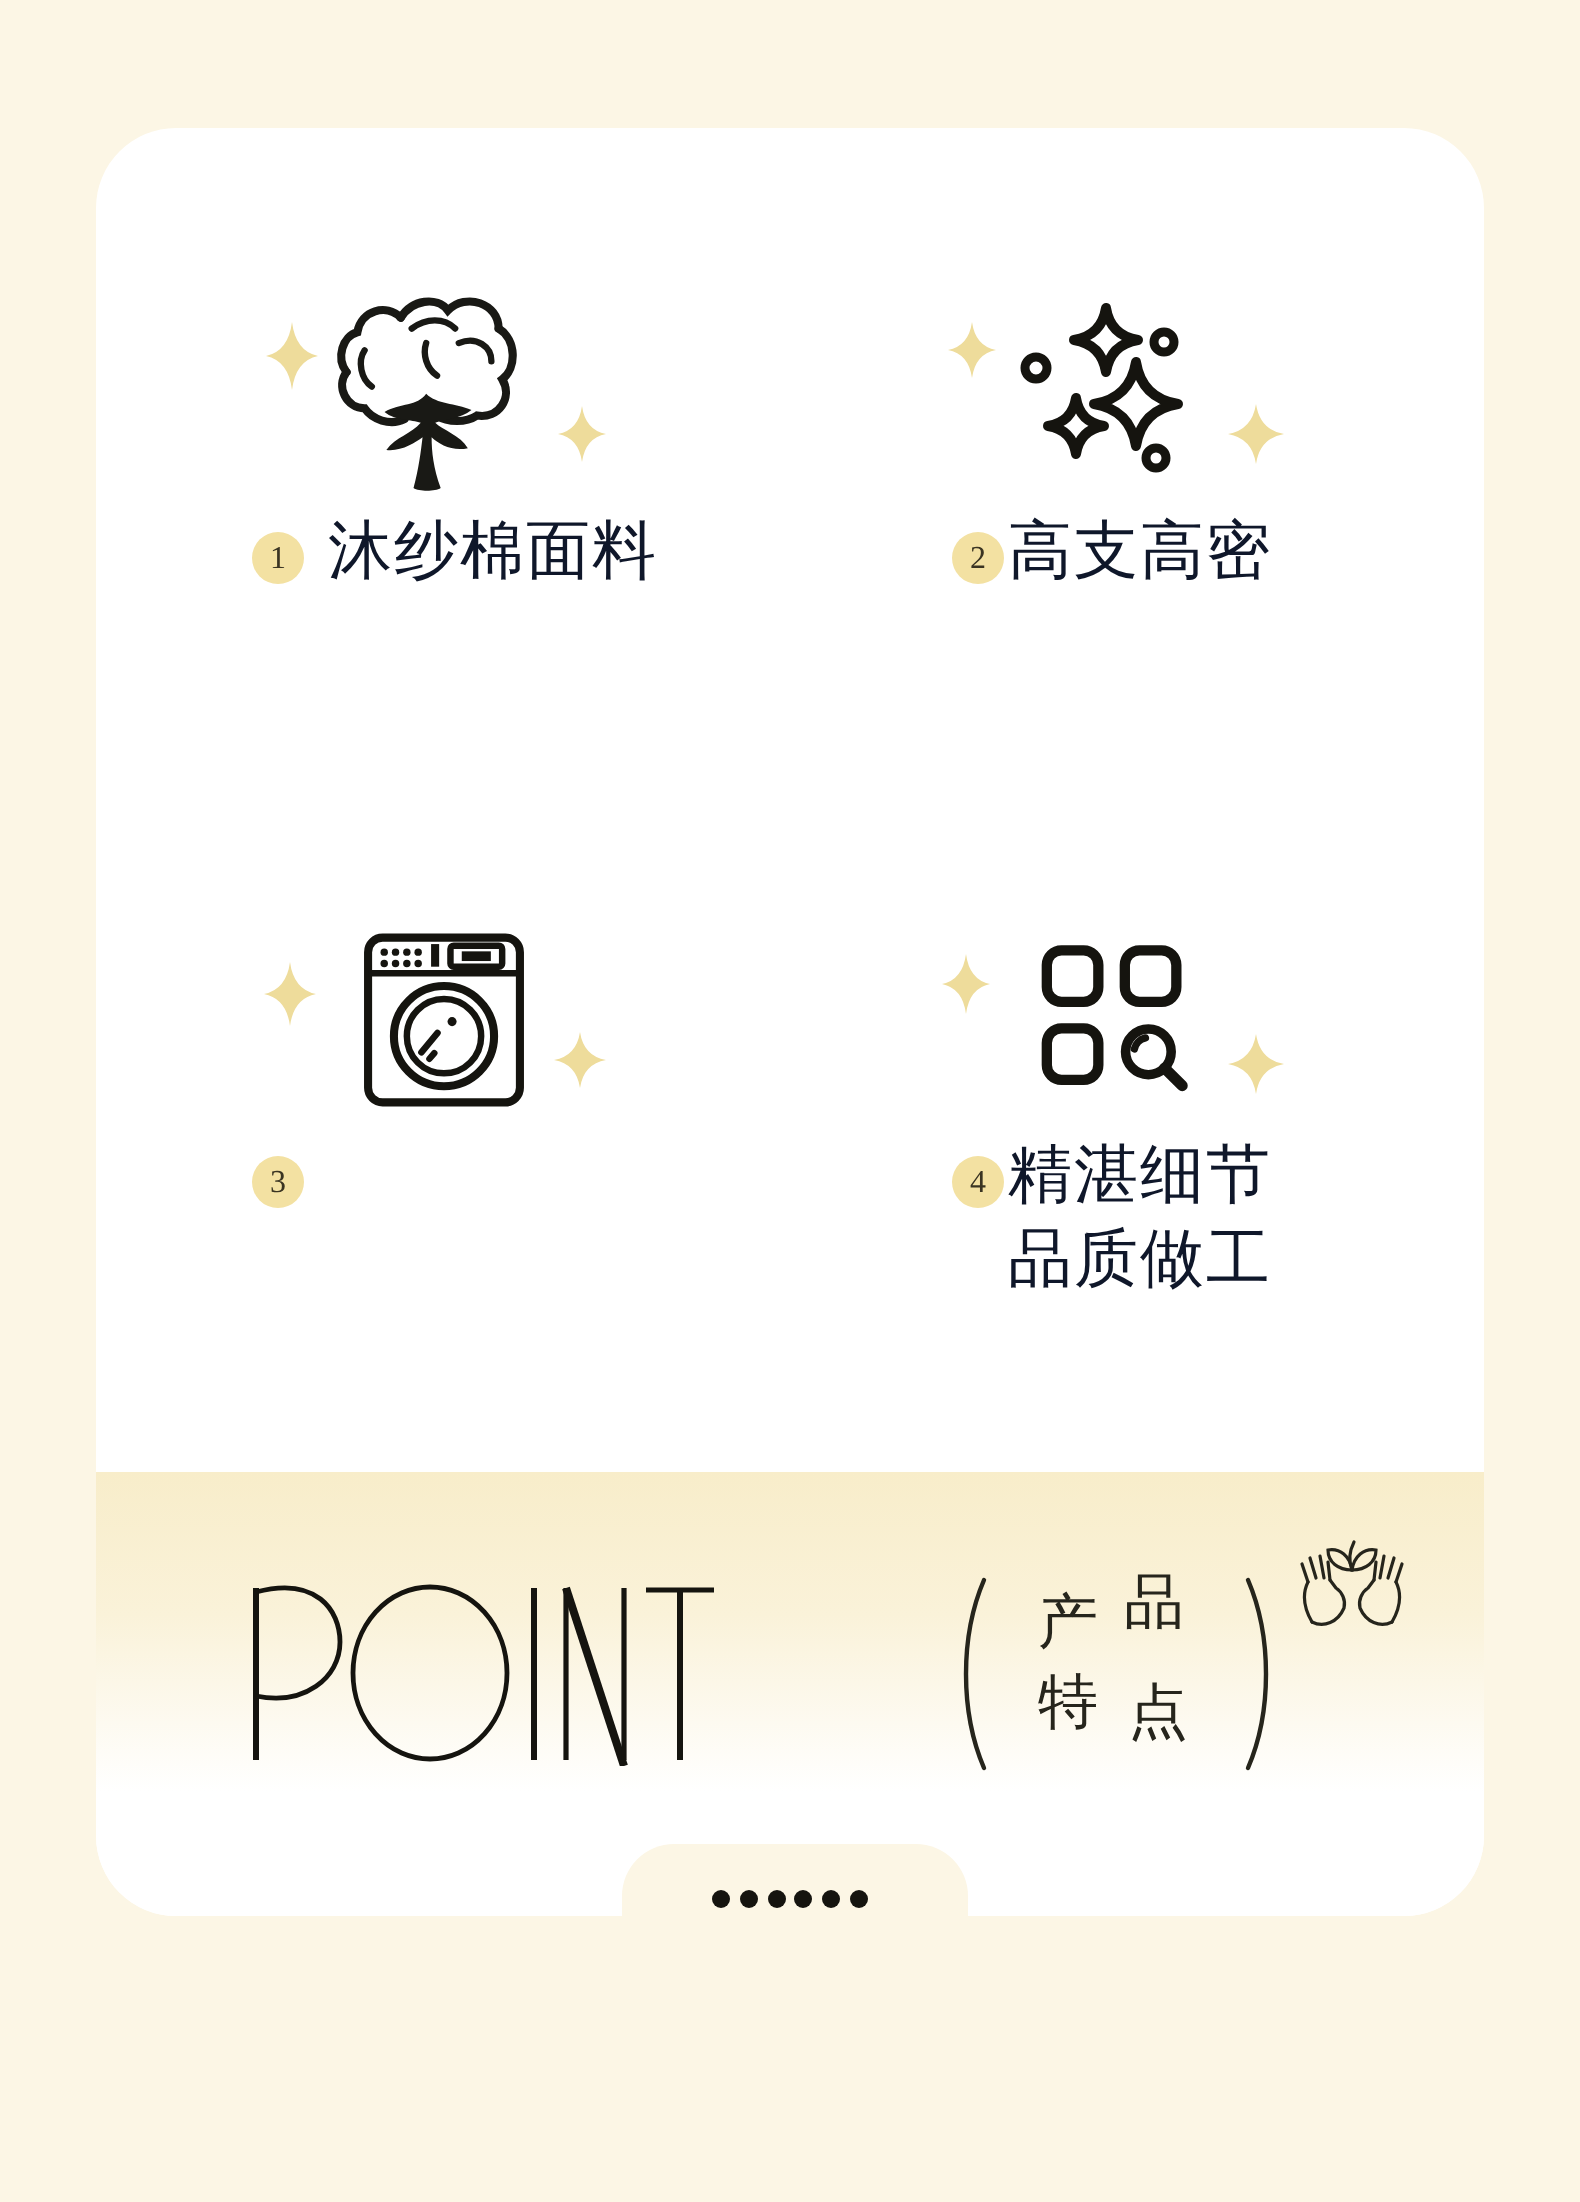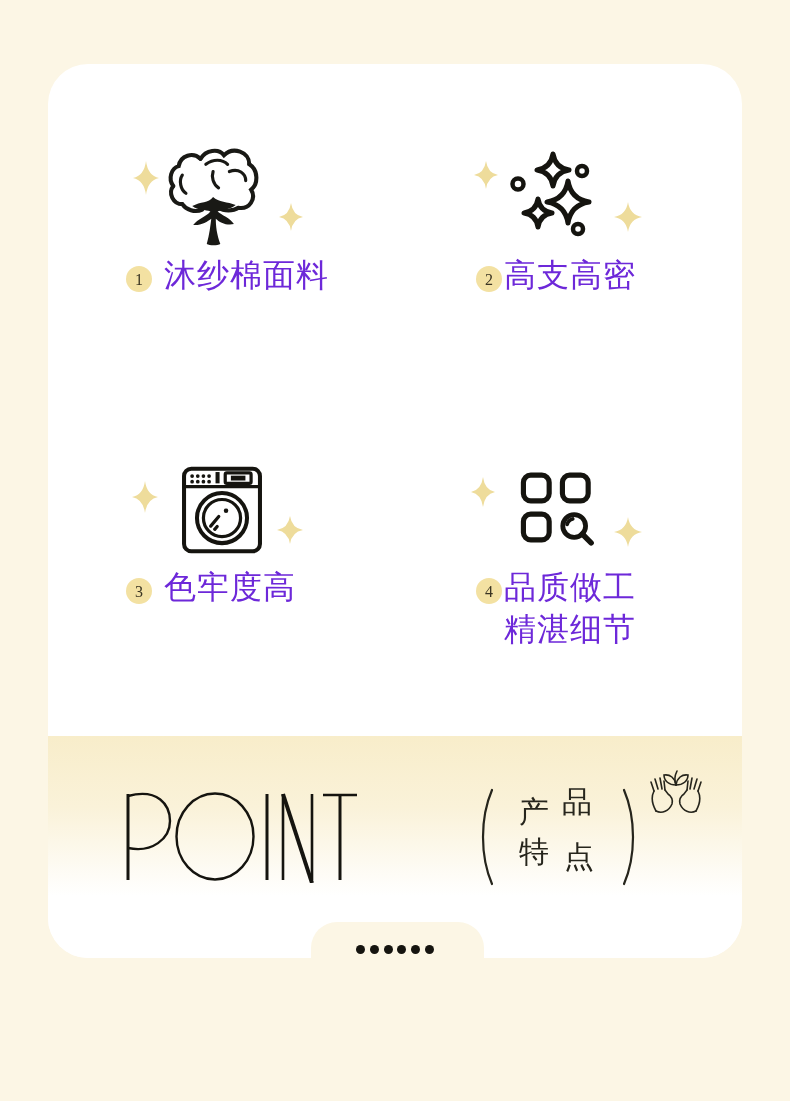--- a/index.html
+++ b/index.html
@@ -7,21 +7,21 @@
         font-family:"Liberation Serif","DejaVu Serif",serif;}
   .card{position:absolute;left:48px;top:64px;width:694px;height:894px;background:#ffffff;border-radius:40px;}
   .band{position:absolute;left:48px;top:736px;width:694px;height:222px;border-radius:0 0 40px 40px;
         background:linear-gradient(180deg,#f8edca 0%,#faf2d9 32%,#ffffff 72%,#ffffff 100%);}
   .bump{position:absolute;left:311px;top:922px;width:173px;height:42px;background:#fcf6e5;border-radius:26px 26px 0 0;}
   .dots{position:absolute;left:356px;top:944px;width:78px;height:10px;display:flex;justify-content:space-between;align-items:center;}
   .dot{width:9px;height:9px;border-radius:50%;background:#15140f;}
   .abs{position:absolute;}
   .badge{position:absolute;width:26px;height:26px;border-radius:50%;background:#f3e1a2;
          color:#3a3422;font-size:16px;text-align:center;line-height:27px;}
-  .ftext{position:absolute;font-size:32px;line-height:42px;letter-spacing:1px;color:#6d28d9;white-space:nowrap;}
+  .ftext{position:absolute;font-size:32px;line-height:42px;letter-spacing:1px;color:#0f172a;white-space:nowrap;}
   .cchar{position:absolute;font-size:30px;color:#26251c;line-height:1;}
   svg{display:block;}
 </style>
 </head>
 <body>
 
 <div class="page">
 
   <svg width="0" height="0" style="position:absolute" aria-hidden="true">
     <defs>
@@ -96,41 +96,40 @@
     </g>
     <rect x="56" y="10" width="32" height="13" rx="2" stroke-width="4"></rect>
     <circle cx="52" cy="66" r="31" stroke-width="5"></circle>
     <circle cx="52" cy="66" r="23" stroke-width="4"></circle>
     <line x1="38" y1="76" x2="48" y2="64" stroke-width="4" stroke-linecap="round"></line>
     <line x1="43" y1="80" x2="46" y2="76.5" stroke-width="4" stroke-linecap="round"></line>
     <circle cx="57" cy="57" r="2.8" fill="#15140f" stroke="none"></circle>
   </svg>
   <div class="badge" style="left:126px;top:578px"><span>3</span></div>
   <div class="ftext" style="left:164px;top:566px">
-    <div>色牢度高</div>
   </div>
 
   <svg class="abs" style="left:471px;top:477px" width="24" height="30" viewBox="-10 -10 20 20" preserveAspectRatio="none">
       <use href="#star4" fill="#eedc9b"></use>
     </svg>
   <svg class="abs" style="left:614px;top:517px" width="28" height="30" viewBox="-10 -10 20 20" preserveAspectRatio="none">
       <use href="#star4" fill="#eedc9b"></use>
     </svg>
   <svg class="abs" style="left:518px;top:470px" width="80" height="78" viewBox="0 0 108 106" fill="none" stroke="#15140f">
     <rect x="7" y="7" width="35" height="35" rx="10" stroke-width="7"></rect>
     <rect x="60" y="7" width="35" height="35" rx="10" stroke-width="7"></rect>
     <rect x="7" y="60" width="35" height="35" rx="10" stroke-width="7"></rect>
     <circle cx="76" cy="76" r="15.5" stroke-width="6.5"></circle>
     <line x1="87" y1="87" x2="99" y2="99" stroke-width="7.5" stroke-linecap="round"></line>
     <path d="M66.5,74 A10,10 0 0 1 74,66.5" stroke-width="5" stroke-linecap="round"></path>
   </svg>
   <div class="badge" style="left:476px;top:578px"><span>4</span></div>
   <div class="ftext" style="left:504px;top:566px">
+    <div>精湛细节</div>
     <div>品质做工</div>
-    <div>精湛细节</div>
   </div>
 
   <svg class="abs" role="img" style="left:118px;top:791px" width="240" height="92" viewBox="0 0 240 92" fill="none" stroke="#15140f" aria-label="POINT">
     <line x1="10" y1="3" x2="10" y2="89" stroke-width="3"></line>
     <path d="M10,5 C40,-3 52,14 52,30 C52,48 34,62 10,57" stroke-width="2.4"></path>
     <ellipse cx="97" cy="45.5" rx="38.5" ry="43" stroke-width="2.4"></ellipse>
     <line x1="149" y1="3" x2="149" y2="89" stroke-width="3"></line>
     <line x1="165" y1="3" x2="165" y2="89" stroke-width="2.6"></line>
     <line x1="165" y1="3" x2="194" y2="92" stroke-width="4"></line>
     <line x1="194" y1="3" x2="194" y2="89" stroke-width="2.6"></line>

